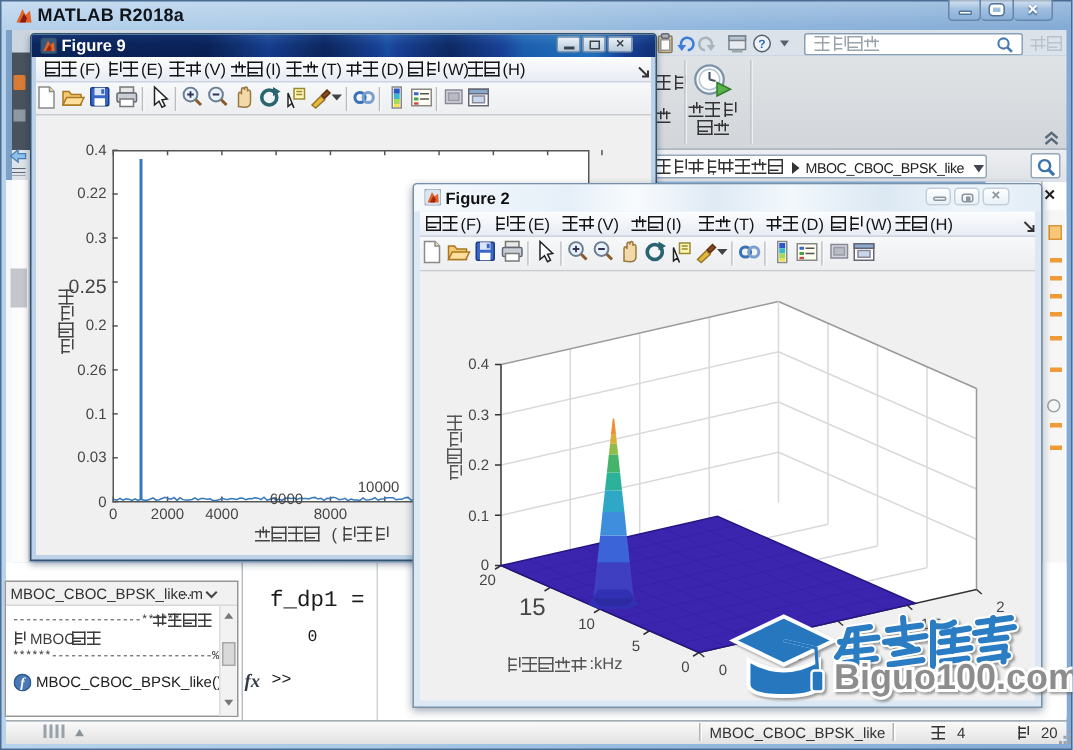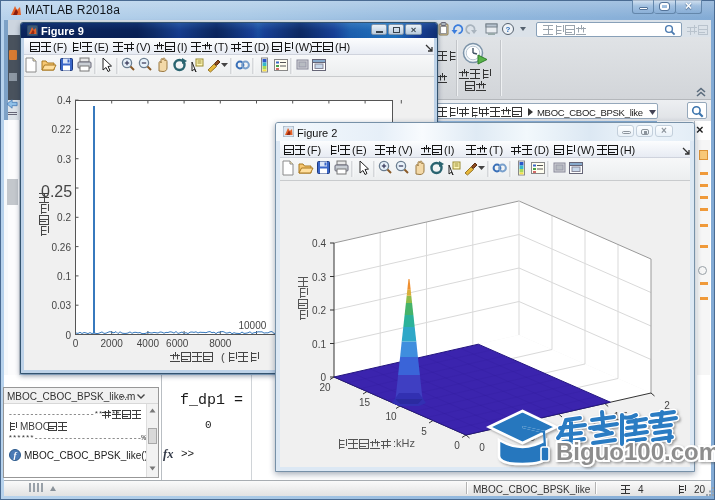--- a/index.html
+++ b/index.html
@@ -19,21 +19,21 @@
 .vt b{margin:0.5px 0}
 </style></head><body>
 
 <div class="a" style="left:0;top:0;width:715px;height:500px;background:linear-gradient(90deg,#b7d2ec 0%,#a9c9e6 35%,#92b8de 65%,#83abd5 100%);"></div>
 <div class="a" style="left:0;top:0;width:715px;height:500px;background:linear-gradient(rgba(255,255,255,0.25),rgba(255,255,255,0) 18px);"></div>
 <div class="a" style="left:0;top:0;width:715px;height:500px;border:1px solid #4a6b92;"></div>
 <svg class="a" style="left:9px;top:4px" width="13" height="13" viewBox="0 0 13 13">
 <polygon points="2,11 6,2 8,6 11,3 12,11" fill="#e4632a"></polygon>
     <polygon points="4,11 7,5 9,8 8,11" fill="#8a1e10"></polygon>
   </svg>
-<div class="a" style="left:25px;top:3px;font-size:12px;color:#10151b;font-weight:normal;letter-spacing:0.2px">MATLAB R2018a</div>
+<div class="a" style="left:25px;top:3px;font-size:12px;color:#10151b;font-weight:bold;letter-spacing:0.2px">MATLAB R2018a</div>
 <div class="a" style="left:632px;top:0;width:70px;height:14px;display:flex">
 <div style="width:22px;height:14px;background:linear-gradient(rgba(255,255,255,0.55),rgba(255,255,255,0.08) 45%,rgba(120,160,205,0.2));border:1px solid #6487ab;border-top:none;border-radius:0 0 3px 3px;position:relative">
       <div style="position:absolute;left:6px;top:7px;width:9px;height:2.5px;background:#fdfdfd;border:0.5px solid #54749a;border-radius:1px"></div>
     </div>
 <div style="width:22px;height:14px;background:linear-gradient(rgba(255,255,255,0.55),rgba(255,255,255,0.08) 45%,rgba(120,160,205,0.2));border:1px solid #6487ab;border-top:none;border-left:none;border-radius:0 0 3px 3px;position:relative">
       <div style="position:absolute;left:6px;top:3px;width:9px;height:7px;border:2px solid #fdfdfd;outline:0.5px solid #54749a;border-radius:2px"></div>
     </div>
 <div style="width:26px;height:14px;background:linear-gradient(rgba(255,255,255,0.55),rgba(255,255,255,0.08) 45%,rgba(120,160,205,0.2));border:1px solid #6487ab;border-top:none;border-left:none;border-radius:0 0 3px 3px;text-align:center;font-size:12px;font-weight:bold;color:#fff;text-shadow:0 0 1px #54749a,0 1px 1px #54749a;line-height:12px">×</div>
 </div>
 <div class="a" style="left:4px;top:20px;width:707px;height:17px;background:#dbe2e9"></div>
@@ -355,47 +355,47 @@
     <line x1="51" y1="52.4" x2="54.5" y2="52.4" stroke="#555" stroke-width="1"></line>
     <line x1="51" y1="23.1" x2="54.5" y2="23.1" stroke="#555" stroke-width="1"></line>
     <polyline points="52.0,256.0 54.0,256.4 56.0,255.3 58.0,256.5 60.0,255.5 62.0,255.9 64.0,256.6 66.0,255.6 68.0,256.6 70.0,255.7 72.0,256.5 74.0,256.5 76.0,255.8 78.0,254.9 80.0,256.4 82.0,256.2 84.0,255.3 86.0,254.6 88.0,255.4 90.0,255.8 92.0,254.6 94.0,256.6 96.0,254.8 98.0,256.1 100.0,256.4 102.0,256.4 104.0,256.0 106.0,254.9 108.0,256.3 110.0,255.4 112.0,255.3 114.0,255.9 116.0,255.5 118.0,256.6 120.0,256.6 122.0,256.2 124.0,255.2 126.0,255.8 128.0,256.0 130.0,255.4 132.0,255.7 134.0,256.0 136.0,255.0 138.0,255.2 140.0,256.2 142.0,255.4 144.0,255.5 146.0,254.8 148.0,255.1 150.0,256.1 152.0,254.5 154.0,256.4 156.0,255.8 158.0,255.0 160.0,256.4 162.0,255.6 164.0,256.6 166.0,255.2 168.0,255.0 170.0,255.4 172.0,254.8 174.0,256.0 176.0,255.2 178.0,255.4 180.0,255.4 182.0,255.7 184.0,254.9 186.0,254.6 188.0,255.7 190.0,255.2 192.0,256.6 194.0,255.2 196.0,255.3 198.0,254.5 200.0,254.9 202.0,256.1 204.0,255.9 206.0,255.2 208.0,256.7 210.0,255.7 212.0,256.3 214.0,256.4 216.0,256.6 218.0,255.0 220.0,256.4 222.0,256.2 224.0,255.8 226.0,254.8 228.0,256.5 230.0,255.7 232.0,255.5 234.0,254.8 236.0,254.9 238.0,254.8 240.0,256.1 242.0,255.8 244.0,255.9 246.0,254.8 248.0,254.6 250.0,256.4 252.0,256.3 254.0,256.2 256.0,256.2 258.0,255.6 260.0,255.4 262.0,256.1 264.0,256.7 266.0,255.8 268.0,255.9 270.0,255.5 272.0,254.6 274.0,255.2 276.0,255.6 278.0,255.3 280.0,255.2 282.0,256.6 284.0,254.7 286.0,255.0 288.0,254.8 290.0,254.9 292.0,255.8 294.0,255.8 296.0,256.5 298.0,255.3 300.0,256.6 302.0,256.6 304.0,256.2 306.0,256.3 308.0,256.0 310.0,256.6 312.0,256.7 314.0,256.4 316.0,256.5 318.0,255.9 320.0,256.6 322.0,254.8 324.0,255.3 326.0,256.4 328.0,256.1 330.0,255.9 332.0,255.9 334.0,256.4 336.0,254.8 338.0,254.5 340.0,255.7 342.0,255.6 344.0,256.5 346.0,256.5 348.0,255.9 350.0,256.1 352.0,254.9 354.0,256.3 356.0,256.6 358.0,254.6 360.0,255.5 362.0,256.4 364.0,255.5 366.0,256.6" fill="none" stroke="#3779bd" stroke-width="1"></polyline>
     <rect x="69.0" y="29.0" width="2" height="227.5" fill="#3779bd"></rect>
   </svg>
 <div class="a" style="left:41px;top:329.5px;width:30px;text-align:right;font-size:10px;color:#454545">0</div>
 <div class="a" style="left:41px;top:300.2px;width:30px;text-align:right;font-size:10px;color:#454545">0.03</div>
 <div class="a" style="left:41px;top:270.9px;width:30px;text-align:right;font-size:10px;color:#454545">0.1</div>
 <div class="a" style="left:41px;top:241.6px;width:30px;text-align:right;font-size:10px;color:#454545">0.26</div>
 <div class="a" style="left:41px;top:212.3px;width:30px;text-align:right;font-size:10px;color:#454545">0.2</div>
-<div class="a" style="left:41px;top:183.0px;width:30px;text-align:right;font-size:16px;color:#454545">0.25</div>
+<div class="a" style="left:41px;top:183.0px;width:30px;text-align:right;font-size:13px;color:#454545">0.25</div>
 <div class="a" style="left:41px;top:153.7px;width:30px;text-align:right;font-size:10px;color:#454545">0.3</div>
 <div class="a" style="left:41px;top:124.4px;width:30px;text-align:right;font-size:10px;color:#454545">0.22</div>
 <div class="a" style="left:41px;top:95.1px;width:30px;text-align:right;font-size:10px;color:#454545">0.4</div>
 <div class="a" style="left:57.5px;top:338px;width:36px;text-align:center;font-size:10px;color:#454545">0</div>
 <div class="a" style="left:93.7px;top:338px;width:36px;text-align:center;font-size:10px;color:#454545">2000</div>
 <div class="a" style="left:129.9px;top:338px;width:36px;text-align:center;font-size:10px;color:#454545">4000</div>
-<div class="a" style="left:166.1px;top:338px;width:36px;text-align:left;font-size:10px;color:#454545">6000</div>
+<div class="a" style="left:166.1px;top:328px;width:36px;text-align:right;font-size:10px;color:#454545">6000</div>
 <div class="a" style="left:202.3px;top:338px;width:36px;text-align:center;font-size:10px;color:#454545">8000</div>
 <div class="a" style="left:238.5px;top:320px;width:36px;text-align:left;font-size:10px;color:#454545">10000</div>
 <div class="a vt" style="left:38px;top:192px;width:12px">
     <b class="k1" style="width:10px;height:10px;display:block;color:#454545;background-repeat:no-repeat"></b>
     <b class="k4" style="width:10px;height:10px;display:block;color:#454545;background-repeat:no-repeat"></b>
     <b class="k2" style="width:10px;height:10px;display:block;color:#454545;background-repeat:no-repeat"></b>
     <b class="k4" style="width:10px;height:10px;display:block;color:#454545;background-repeat:no-repeat"></b>
   </div>
 <span class="cj" style="font-size:11px;color:#454545;position:absolute;left:170px;top:351px"><b class="k5"></b><b class="k2"></b><b class="k1"></b><b class="k2"></b></span>
 <div class="a" style="left:221px;top:351px;font-size:11px;color:#454545">(</div>
 <span class="cj" style="font-size:11px;color:#454545;position:absolute;left:227px;top:351px"><b class="k4"></b><b class="k1"></b><b class="k4"></b></span>
 <div class="a" style="left:275px;top:122px;width:420px;height:350px;background:#dce8f4;border:1px solid #7791a8;border-radius:3px 3px 0 0;box-shadow:0 2px 6px rgba(20,40,70,0.4)"></div>
 <div class="a" style="left:276px;top:123px;width:418px;height:18px;border-radius:2px 2px 0 0;background:linear-gradient(90deg,#f4f9fd 0%,#e6eff8 25%,#f8fbfe 35%,#dfeaf4 48%,#f2f8fc 60%,#dce8f3 75%,#eef5fb 88%,#e3edf6 100%)"></div>
 <svg class="a" style="left:283px;top:126px" width="11" height="11" viewBox="0 0 11 11">
 <rect x="0" y="0" width="11" height="11" rx="2" fill="#dce6f0" stroke="#9ab"></rect>
     <polygon points="2,9 5,2 6.8,5 9,3 9.5,9" fill="#e4632a"></polygon>
     <polygon points="3.5,9 6,4.5 7.5,7 7,9" fill="#9a2a10"></polygon>
   </svg>
-<div class="a" style="left:297px;top:127px;font-size:11px;font-weight:normal;color:#111">Figure 2</div>
+<div class="a" style="left:297px;top:127px;font-size:11px;font-weight:bold;color:#111">Figure 2</div>
 <div class="a" style="left:617px;top:125px;display:flex;gap:2px">
     <div style="width:17px;height:12px;background:linear-gradient(#fdfeff,#e9f1f8);border:1px solid #c3cfdb;border-radius:3px;position:relative">
       <div style="position:absolute;left:3.5px;top:4.5px;width:9px;height:3px;border:1.5px solid #8c949c;border-radius:2px"></div>
     </div>
     <div style="width:17px;height:12px;background:linear-gradient(#fdfeff,#e9f1f8);border:1px solid #c3cfdb;border-radius:3px;position:relative">
       <div style="position:absolute;left:4px;top:2.5px;width:8px;height:6.5px;border:1.5px solid #8c949c;border-radius:2px"></div>
       <div style="position:absolute;left:7px;top:5px;width:2.5px;height:2.5px;background:#8c949c"></div>
     </div>
     <div style="width:18px;height:12px;background:linear-gradient(#fdfeff,#e9f1f8);border:1px solid #c3cfdb;border-radius:3px;text-align:center;font-size:10px;font-weight:bold;color:#8c949c;line-height:10px">×</div>
   </div>
@@ -594,21 +594,21 @@
     <polygon points="407.3,289.8 410.7,289.8 409.5,279.0 408.5,279.0" fill="#ef8f2f"></polygon>
     <polygon points="392.0,403.0 399.0,393.0 419.0,393.0 426.0,403.0 419.0,406.0 399.0,406.0" fill="#3230b2"></polygon>
     <polygon points="395.5,399.0 422.5,399.0 418.0,404.0 400.0,404.0" fill="#2b2aa0"></polygon>
   </svg>
 <div class="a" style="left:296px;top:372.0px;width:30px;text-align:right;font-size:10px;color:#454545">0</div>
 <div class="a" style="left:296px;top:338.5px;width:30px;text-align:right;font-size:10px;color:#454545">0.1</div>
 <div class="a" style="left:296px;top:305.0px;width:30px;text-align:right;font-size:10px;color:#454545">0.2</div>
 <div class="a" style="left:296px;top:271.5px;width:30px;text-align:right;font-size:10px;color:#454545">0.3</div>
 <div class="a" style="left:296px;top:238.0px;width:30px;text-align:right;font-size:10px;color:#454545">0.4</div>
 <div class="a" style="left:313.0px;top:382.0px;width:24px;text-align:center;font-size:10px;color:#454545">20</div>
-<div class="a" style="left:346.0px;top:396.5px;width:24px;text-align:right;font-size:10px;color:#454545">15</div>
+<div class="a" style="left:346.0px;top:396.5px;width:24px;text-align:left;font-size:16px;color:#454545">15</div>
 <div class="a" style="left:379.0px;top:411.0px;width:24px;text-align:center;font-size:10px;color:#454545">10</div>
 <div class="a" style="left:412.0px;top:425.5px;width:24px;text-align:center;font-size:10px;color:#454545">5</div>
 <div class="a" style="left:445.0px;top:440.0px;width:24px;text-align:center;font-size:10px;color:#454545">0</div>
 <div class="a" style="left:470.0px;top:442.0px;width:24px;text-align:center;font-size:10px;color:#454545">0</div>
 <div class="a" style="left:516.2px;top:431.5px;width:24px;text-align:center;font-size:10px;color:#454545">0.5</div>
 <div class="a" style="left:608.8px;top:410.5px;width:24px;text-align:center;font-size:10px;color:#454545">1.5</div>
 <div class="a" style="left:655.0px;top:400.0px;width:24px;text-align:center;font-size:10px;color:#454545">2</div>
 <div class="a vt" style="left:297px;top:276px;width:12px">
     <b class="k1" style="width:10px;height:10px;display:block;color:#555;background-repeat:no-repeat"></b>
     <b class="k4" style="width:10px;height:10px;display:block;color:#555;background-repeat:no-repeat"></b>

